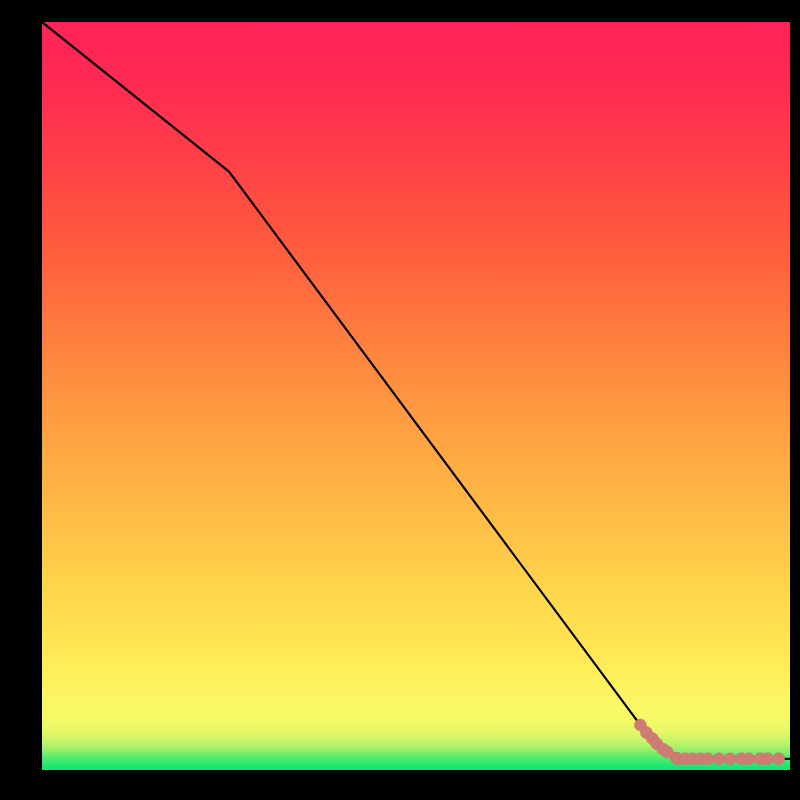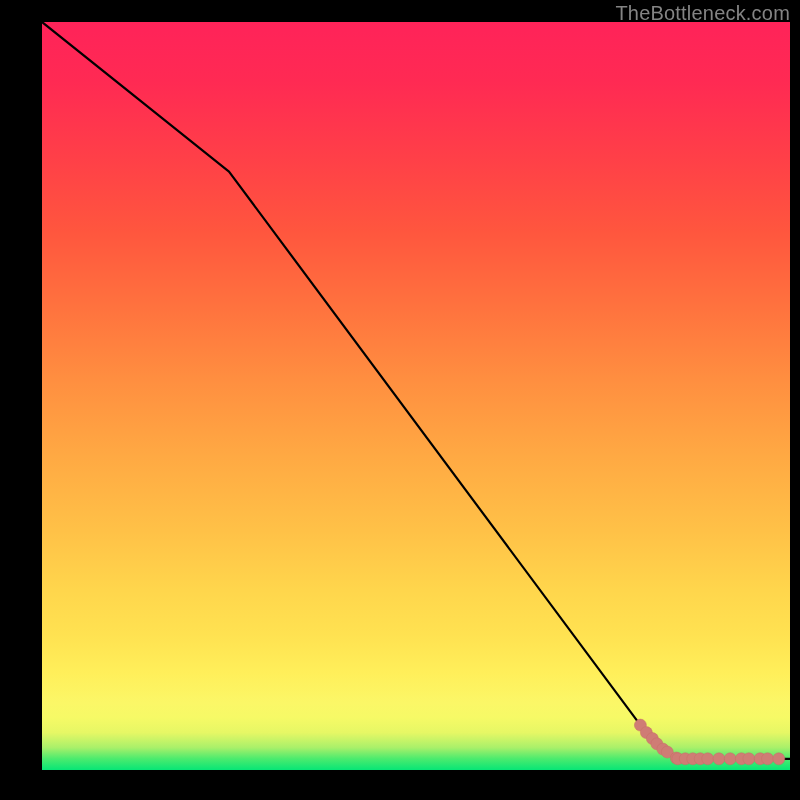--- a/index.html
+++ b/index.html
@@ -98,14 +98,13 @@
           <circle cx="688.16" cy="736.78" r="6" fill="#cf7c75" stroke="#c76e67" stroke-width="0.5"></circle>
           <circle cx="699.38" cy="736.78" r="6" fill="#cf7c75" stroke="#c76e67" stroke-width="0.5"></circle>
           <circle cx="706.86" cy="736.78" r="6" fill="#cf7c75" stroke="#c76e67" stroke-width="0.5"></circle>
           <circle cx="718.08" cy="736.78" r="6" fill="#cf7c75" stroke="#c76e67" stroke-width="0.5"></circle>
           <circle cx="725.56" cy="736.78" r="6" fill="#cf7c75" stroke="#c76e67" stroke-width="0.5"></circle>
           <circle cx="736.78" cy="736.78" r="6" fill="#cf7c75" stroke="#c76e67" stroke-width="0.5"></circle>
         </g>
     </svg>
   </div>
 
-  <div class="watermark">TheBottleneck.com</div>
 </div>
 
 </body></html>

